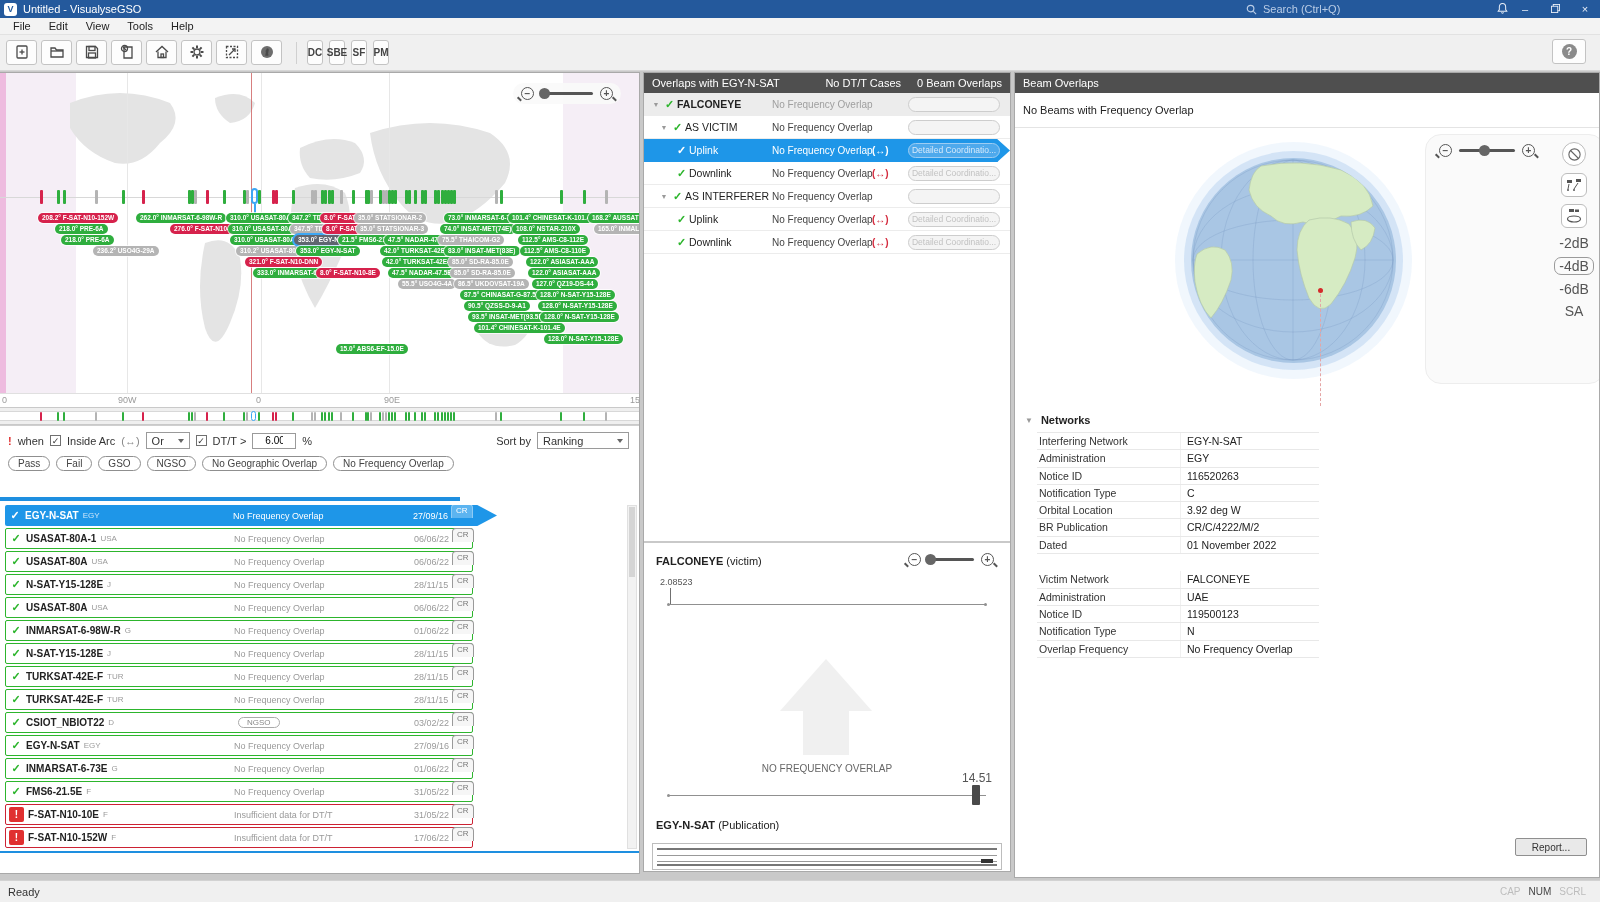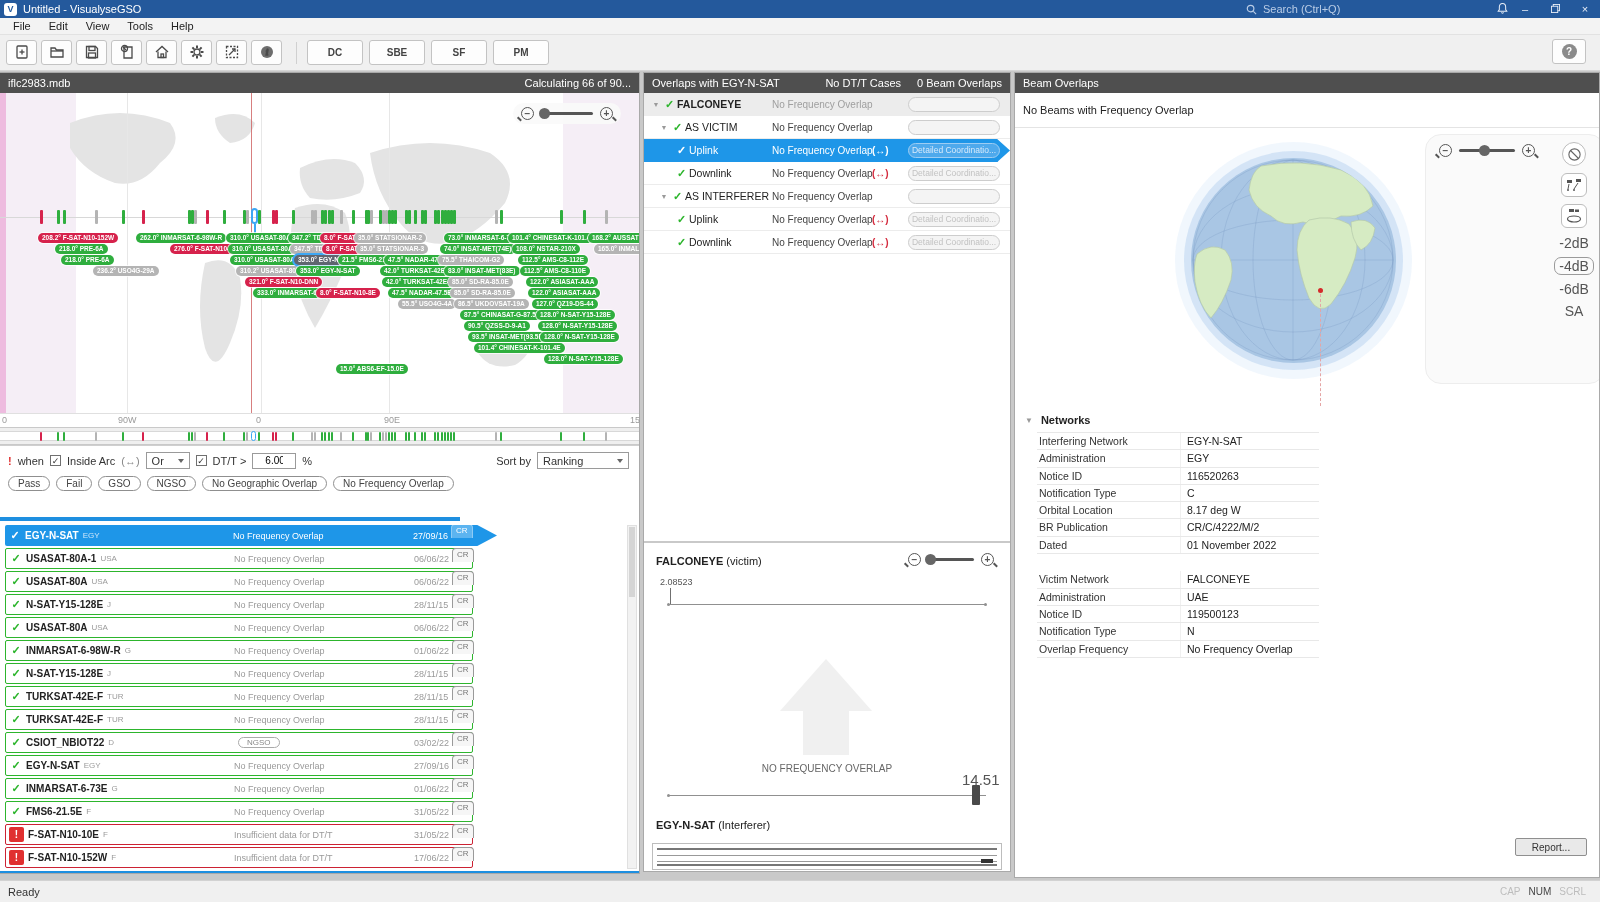--- a/index.html
+++ b/index.html
@@ -14,21 +14,21 @@
   #titlebar .winbtns span { width:30px; text-align:center; line-height:18px; font-size:11px; color:#e8eef7; }
   .bell-icon { position:absolute; left:1496px; top:2px; }
 
   
   #menubar { position:absolute; left:0; top:18px; width:1600px; height:17px; background:#f3f3f3; border-bottom:1px solid #e2e2e2; display:flex; align-items:center; padding-left:4px; }
   #menubar .mi { padding:0 9px; line-height:17px; color:#222; }
   #toolbar { position:absolute; left:0; top:35px; width:1600px; height:36px; background:#f0f0f0; border-bottom:1px solid #d6d6d6; display:flex; align-items:center; padding-left:6px; }
   .tbtn { width:31px; height:25px; background:#fdfdfd; border:1px solid #c3c3c3; border-radius:3px; margin-right:4px; display:flex; align-items:center; justify-content:center; }
   .tbtn svg { stroke:#4a4a4a; fill:none; stroke-width:1.3; }
   .tsep { width:1px; height:22px; background:#d0d0d0; margin:0 10px; }
-  .ttext { width:56px; height:25px; background:#fdfdfd; border:1px solid #c3c3c3; border-radius:3px; margin-right:6px; font-weight:bold; font-size:10px; color:#444; display:flex; align-items:center; justify-content:center; }
+  .ttext { width:16px; height:25px; background:#fdfdfd; border:1px solid #c3c3c3; border-radius:3px; margin-right:6px; font-weight:bold; font-size:10px; color:#444; display:flex; align-items:center; justify-content:center; }
   .helpbtn { position:absolute; right:14px; top:4px; width:34px; height:25px; background:#fdfdfd; border:1px solid #c3c3c3; border-radius:3px; display:flex; align-items:center; justify-content:center; }
   .helpbtn .q { width:15px; height:15px; border-radius:50%; background:#8a8a8a; color:#fff; font-size:10px; font-weight:bold; text-align:center; line-height:15px; }
 
   
   #main { position:absolute; left:0; top:72px; width:1600px; height:806px; }
   .panel { position:absolute; background:#fff; border:1px solid #a9a9a9; }
   .phead { height:20px; background:#4f4f4f; color:#fff; display:flex; align-items:center; padding:0 8px; font-size:11px; }
   .phead .sp { flex:1; }
 
   
@@ -115,21 +115,21 @@
   #fc-title { position:absolute; left:12px; top:12px; font-size:11px; color:#222; }
   #fc-title b { font-size:11px; }
   #fc-zoom { position:absolute; right:16px; top:10px; }
   .axline { position:absolute; height:1px; background:#909090; }
   .axdot { position:absolute; width:3px; height:3px; border-radius:50%; background:#909090; }
   #fc-topval { position:absolute; left:16px; top:34px; font-size:9px; color:#555; }
   #fc-toptick { position:absolute; left:26px; top:45px; width:1px; height:16px; background:#707070; }
   .bigarrow-tri { position:absolute; left:136px; top:116px; width:0; height:0; border-left:46px solid transparent; border-right:46px solid transparent; border-bottom:52px solid #f0f0f0; }
   .bigarrow-stem { position:absolute; left:159px; top:168px; width:46px; height:44px; background:#f0f0f0; }
   #fc-caption { position:absolute; left:0; right:0; top:220px; text-align:center; font-size:10px; color:#666; }
-  #fc-botval { position:absolute; left:318px; top:228px; font-size:15px; color:#555; }
+  #fc-botval { position:absolute; left:318px; top:228px; font-size:12px; color:#555; }
   #fc-bar { position:absolute; left:328px; top:242px; width:8px; height:20px; background:#4a4a4a; border-radius:1px; }
   #fc-inttitle { position:absolute; left:12px; top:276px; font-size:11px; color:#222; }
   #fc-strip { position:absolute; left:8px; right:8px; top:300px; height:27px; border:1px solid #bdbdbd; background:#fff; }
   #fc-strip .l1 { position:absolute; left:4px; right:4px; top:4px; height:2px; border-top:1px solid #777; border-bottom:1px solid #777; }
   #fc-strip .l2 { position:absolute; left:4px; right:4px; top:11px; height:1px; background:#999; }
   #fc-strip .l3 { position:absolute; left:4px; right:4px; top:17px; height:1px; background:#999; }
   #fc-strip .dash { position:absolute; right:8px; top:15px; width:12px; height:4px; background:#333; }
   #fc-strip .l4 { position:absolute; left:4px; right:4px; bottom:3px; height:2px; border-top:1px solid #777; border-bottom:1px solid #777; }
 
   
@@ -274,25 +274,20 @@
       <div class="ttext">PM</div>
     </div>
   <div class="helpbtn">
       <div class="q">?</div>
     </div>
 </div>
 
 <div id="main">
 
   <div class="panel" id="left-panel">
-    <div class="phead">
-      <span>iflc2983.mdb</span>
-      <span class="sp"></span>
-      <span>Calculating 66 of 90...</span>
-    </div>
 
     <div id="mapview">
       <div class="lav" style="left:0;width:76px;"></div>
       <div class="lav" style="left:563px;right:0;"></div>
       <div class="edgepink"></div>
       <svg width="637" height="320" style="position:absolute;left:0;top:0;">
         <g fill="#e4e4e4">
           <path d="M70,30 Q120,10 170,30 Q185,50 160,70 Q140,95 115,90 Q85,80 70,55 Z"></path>
           <path d="M215,25 Q240,15 255,30 Q250,48 230,50 Q215,40 215,25 Z"></path>
           <path d="M205,170 Q230,160 240,185 Q245,215 230,250 Q215,285 205,255 Q195,215 205,170 Z"></path>
@@ -756,21 +751,21 @@
       <div class="axline" style="left:24px;top:61px;width:318px;"></div>
       <div class="axdot" style="left:340px;top:60px;"></div>
       <div class="axdot" style="left:23px;top:60px;"></div>
       <div class="bigarrow-tri"></div>
       <div class="bigarrow-stem"></div>
       <div id="fc-caption">NO FREQUENCY OVERLAP</div>
       <div id="fc-botval">14.51</div>
       <div class="axline" style="left:24px;top:252px;width:318px;"></div>
       <div class="axdot" style="left:23px;top:251px;"></div>
       <div id="fc-bar"></div>
-      <div id="fc-inttitle"><b>EGY-N-SAT</b><span> (Interferer)</span></div>
+      <div id="fc-inttitle"><b>EGY-N-SAT</b><span> (Publication)</span></div>
       <div id="fc-strip">
         <div class="l1"></div>
         <div class="l2"></div>
         <div class="l3"></div>
         <div class="dash"></div>
         <div class="l4"></div>
       </div>
     </div>
   </div>
 
@@ -864,21 +859,21 @@
             <div class="nrow">
               <div class="c1">Notice ID</div>
               <div class="c2">116520263</div>
             </div>
             <div class="nrow">
               <div class="c1">Notification Type</div>
               <div class="c2">C</div>
             </div>
             <div class="nrow">
               <div class="c1">Orbital Location</div>
-              <div class="c2">8.17 deg W</div>
+              <div class="c2">3.92 deg W</div>
             </div>
             <div class="nrow">
               <div class="c1">BR Publication</div>
               <div class="c2">CR/C/4222/M/2</div>
             </div>
             <div class="nrow">
               <div class="c1">Dated</div>
               <div class="c2">01 November 2022</div>
             </div>
             <div class="nrow spacer">

